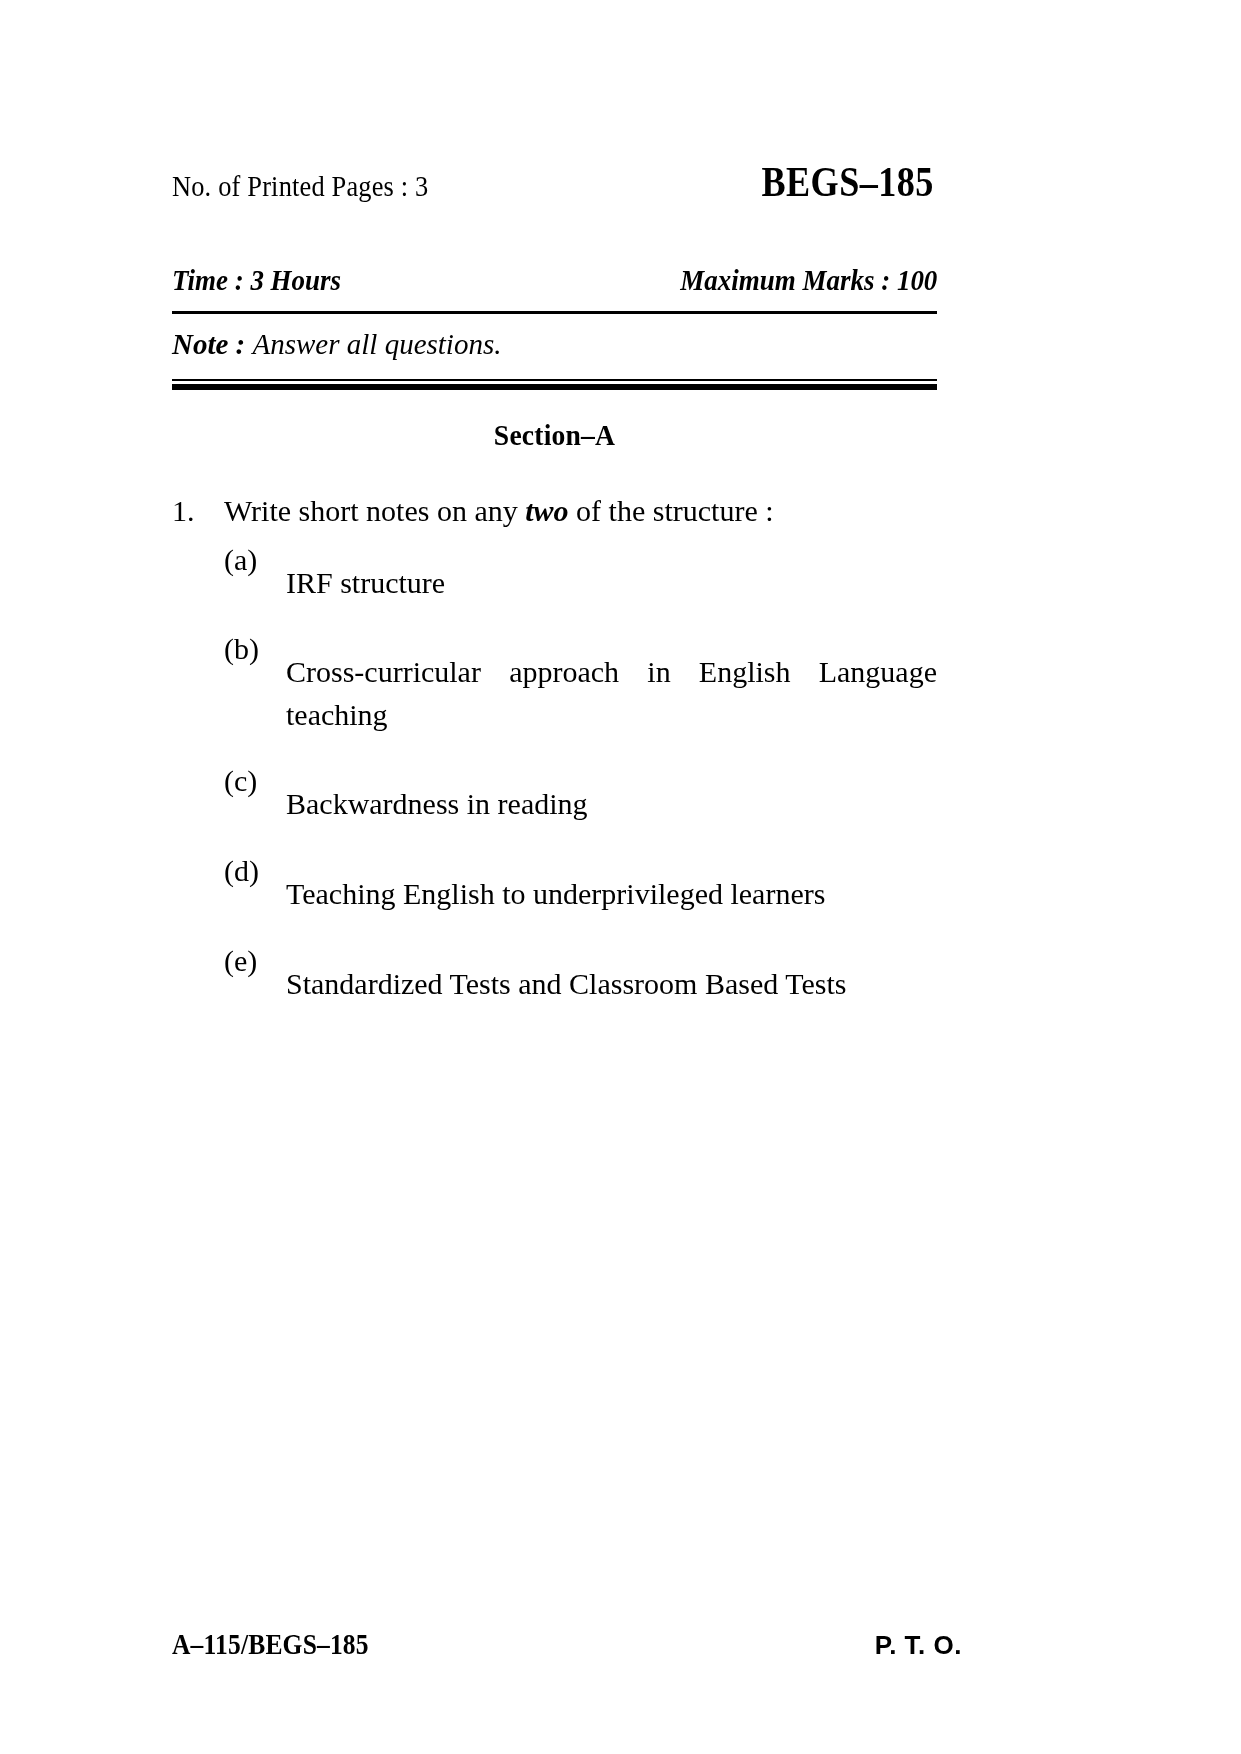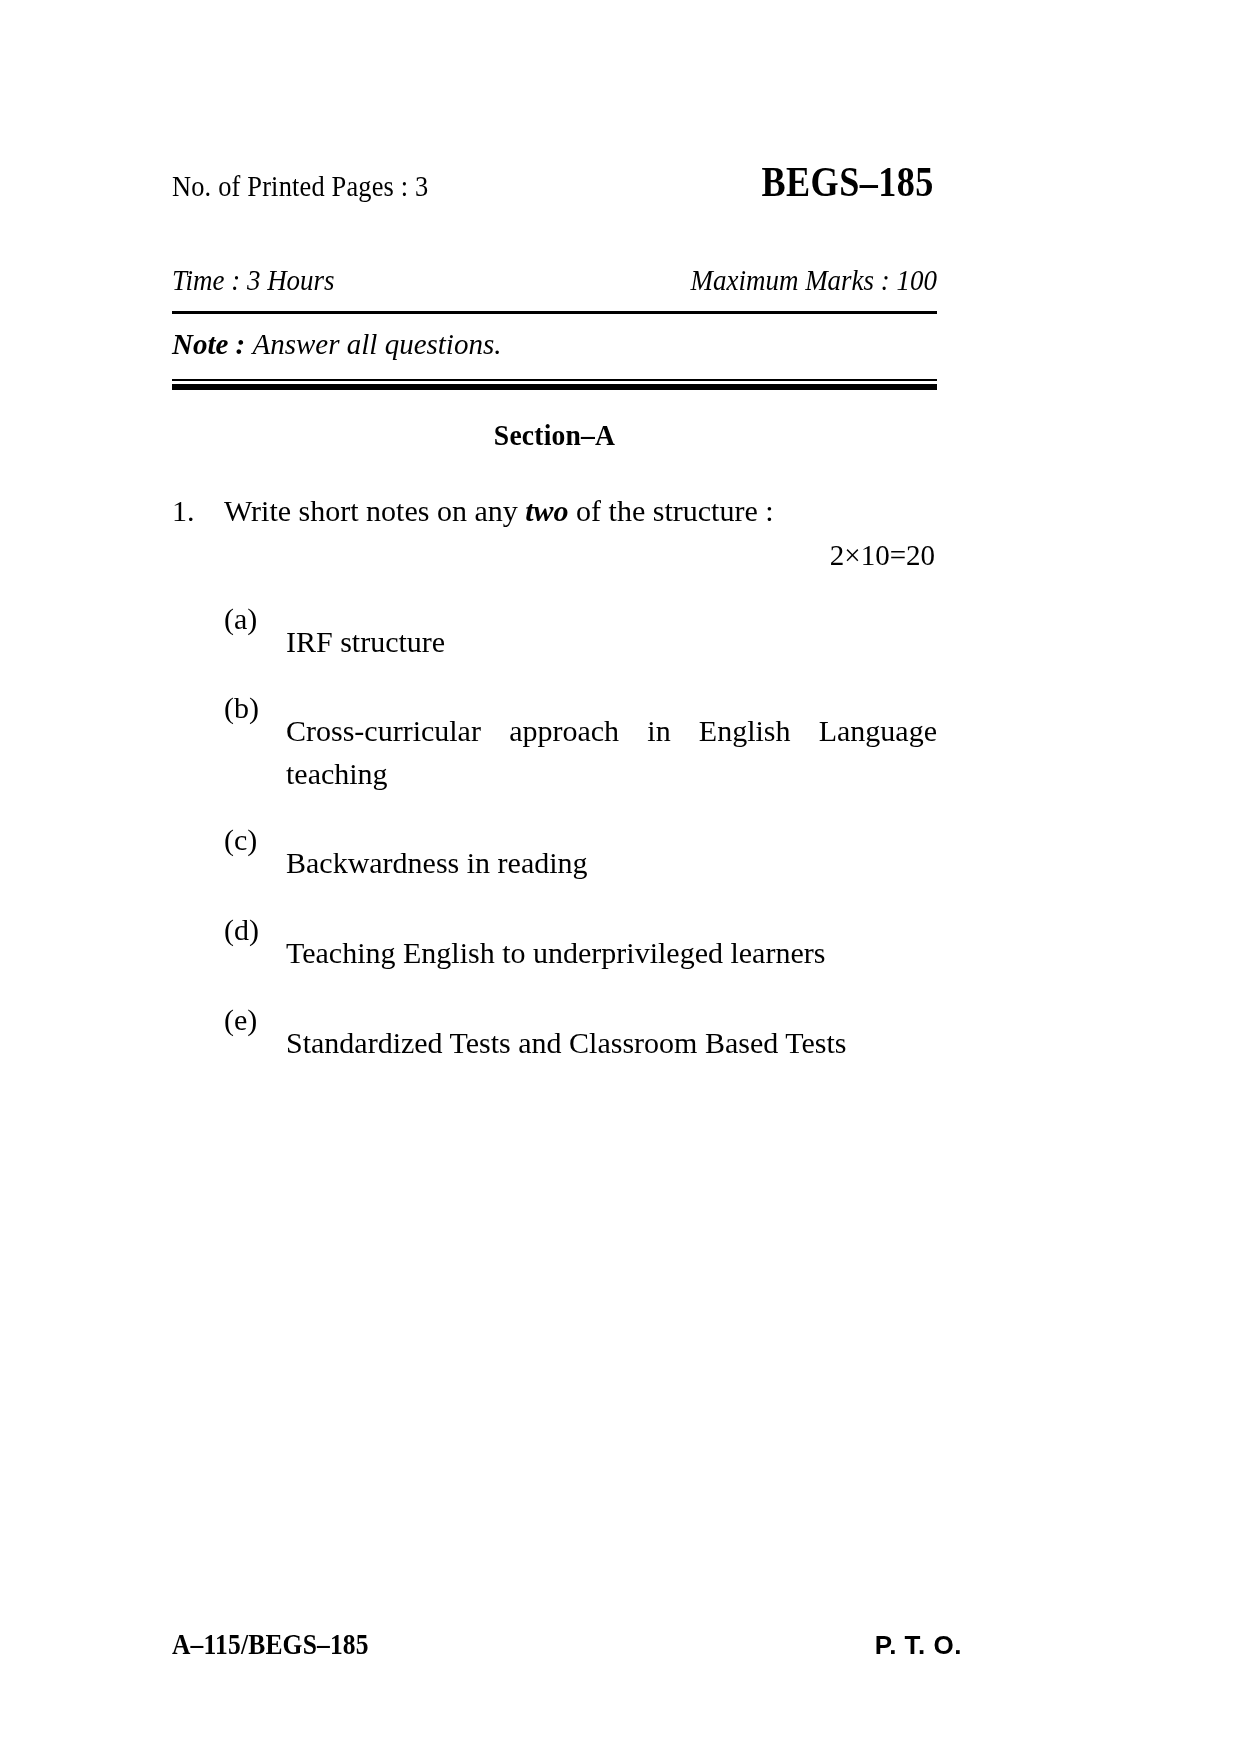--- a/index.html
+++ b/index.html
@@ -92,20 +92,21 @@
   }
 
   
   .time-marks {
     display: flex;
     justify-content: space-between;
     align-items: flex-start;
     font-style: italic;
     font-size: 29px;
     margin-bottom: 14px;
+    font-weight: bold;
   }
   .time-marks span {
     transform: scaleX(0.93);
     white-space: nowrap;
   }
   .time-marks .left  { transform-origin: left center; }
   .time-marks .right { transform-origin: right center; }
 
   
   .rule-single {
@@ -260,21 +261,20 @@
 
     <div class="section-heading">Section–A</div>
 
     <div class="question">
       <div class="q-num">1.</div>
       <div class="q-text">
         <span>Write short notes on any </span><b>two</b><span> of the structure :</span>
       </div>
     </div>
 
-    <div class="marks">2×10=20</div>
 
     <div class="subitem">
       <div class="s-label">(a)</div>
       <div class="s-text">IRF structure</div>
     </div>
 
     <div class="subitem">
       <div class="s-label">(b)</div>
       <div class="s-text two-line-justify">Cross-curricular approach in English Language teaching</div>
     </div>

